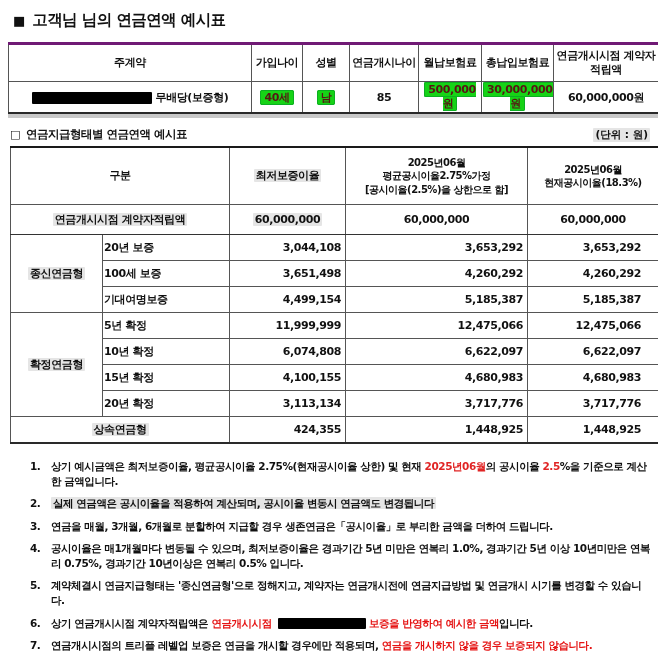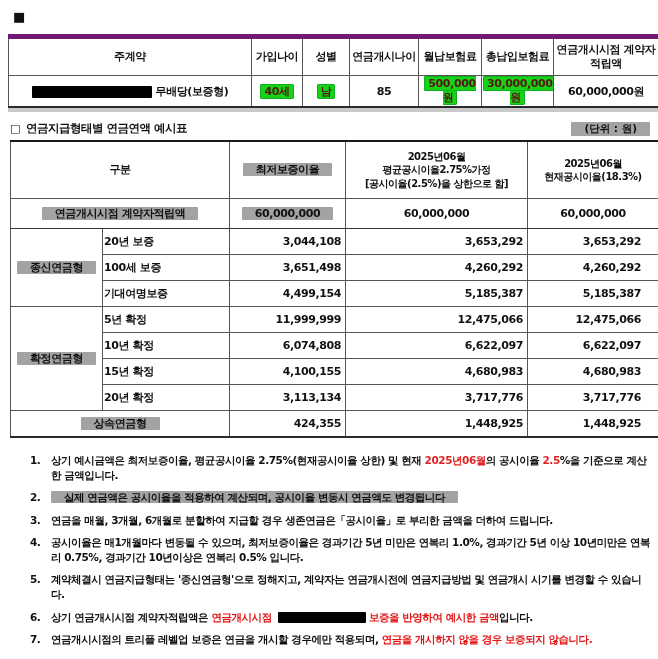--- a/index.html
+++ b/index.html
@@ -13,32 +13,32 @@
   
   .doc-title{display:flex;align-items:center;gap:7px;margin:4px 0 11px 9px;}
   .doc-title .sq{font-size:13px;line-height:1;color:#111;}
   .doc-title .txt{font-size:15.5px;font-weight:800;letter-spacing:-0.6px;}
 
   
   table{border-collapse:collapse;table-layout:fixed;}
   td,th{font-size:11px;letter-spacing:-0.4px;overflow:hidden;}
 
   
-  .t1{width:650px;margin-left:4px;border-top:5px solid #701a75;border-bottom:2px solid #2a2a2a;box-shadow:0 4px 0 #c9c9c9;}
+  .t1{width:650px;margin-left:4px;border-top:3px solid #701a75;border-bottom:2px solid #2a2a2a;box-shadow:0 4px 0 #c9c9c9;}
   .t1 th,.t1 td{border:1px solid #555;text-align:center;font-weight:700;}
   .t1 th{height:34px;line-height:1.25;}
   .t1 td{height:26px;}
   .t1 .prod-cell{white-space:nowrap;}
   .redact{display:inline-block;background:#000;vertical-align:middle;border-radius:1px;}
   .redact.name{width:120px;height:12px;margin-right:4px;}
   .redact.small{width:88px;height:11px;margin:0 3px;}
 
   
   .hl-green{background:#16d316;color:#571414;padding:0 3px;border-radius:2px;border:1px solid #0cae22;}
-  .hl-yellow{background:#a3a3a3;padding:0 13px;border-radius:1px;}
+  .hl-yellow{background:#e5e5e5;padding:0 2px;border-radius:1px;}
 
   
   .sec2-bar{display:flex;justify-content:space-between;align-items:flex-end;margin:13px 4px 4px 6px;}
   .sec2-title{display:flex;align-items:center;gap:6px;font-size:11.5px;font-weight:800;letter-spacing:-0.5px;}
   .sec2-title .osq{font-size:11px;line-height:1;}
   .unit{font-size:10.5px;font-weight:700;}
 
   
   .t2{width:648px;margin-left:6px;border-top:2px solid #1a1a1a;border-bottom:2px solid #2a2a2a;}
   .t2 th,.t2 td{border:1px solid #555;font-weight:700;}
@@ -60,20 +60,21 @@
   .red{color:#e02424;}
   .redb{color:#e51515;font-weight:700;}
 </style>
 </head>
 <body>
 
 <div class="page">
 
   <div class="doc-title">
     <span class="sq">■</span>
+    <span class="txt">고객님 님의 연금연액 예시표</span>
   </div>
 
   <table class="t1">
     <colgroup>
       <col style="width:243px">
         <col style="width:51px">
         <col style="width:47px">
       <col style="width:69px">
         <col style="width:63px">
         <col style="width:72px">

